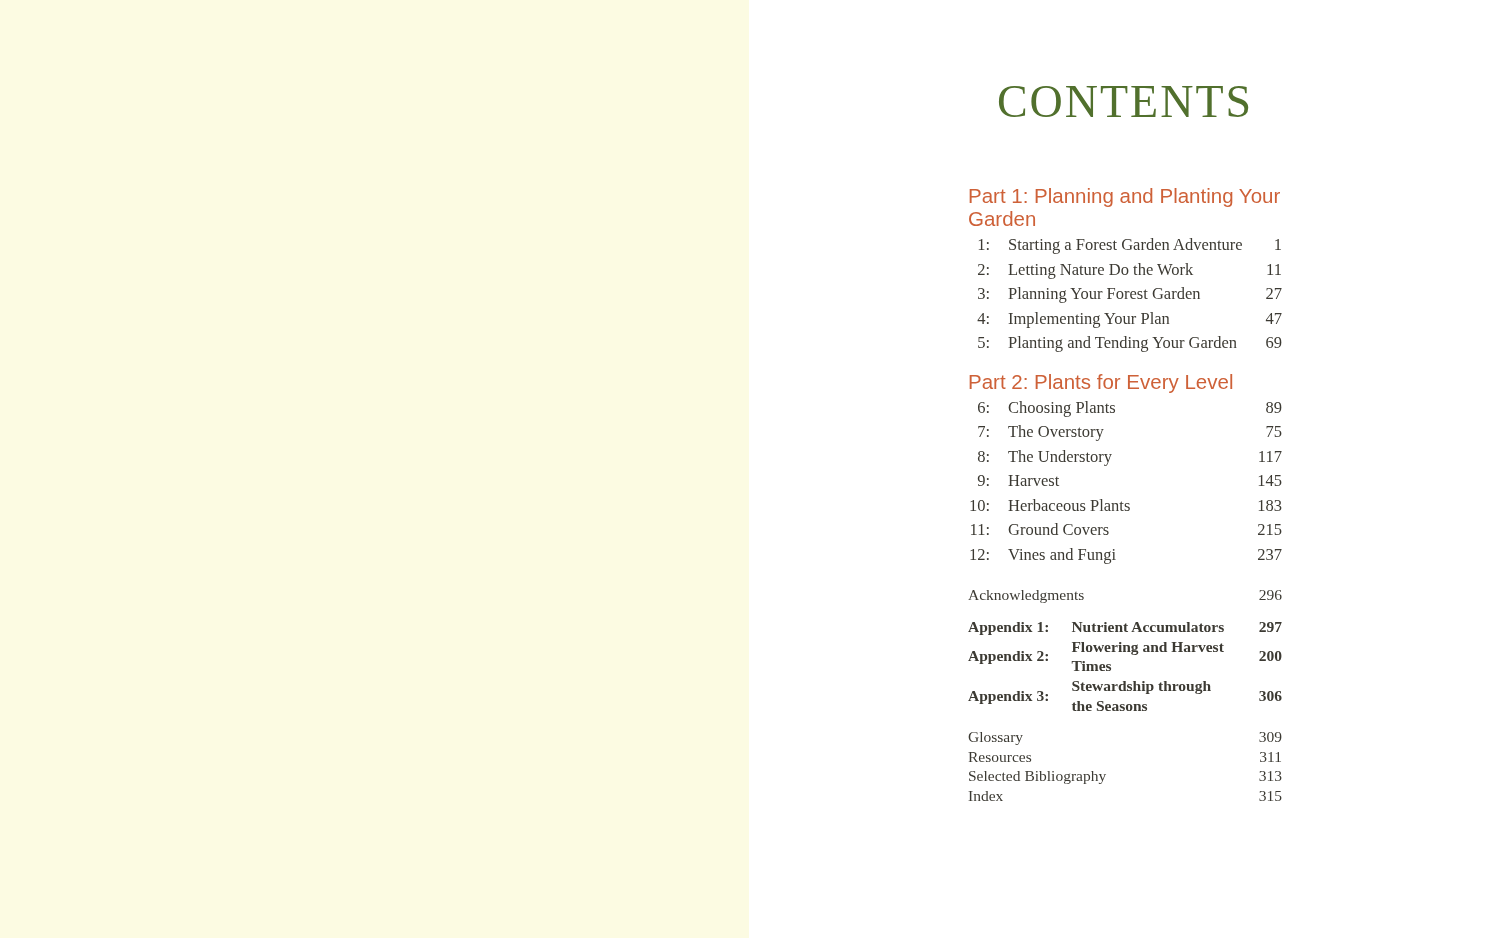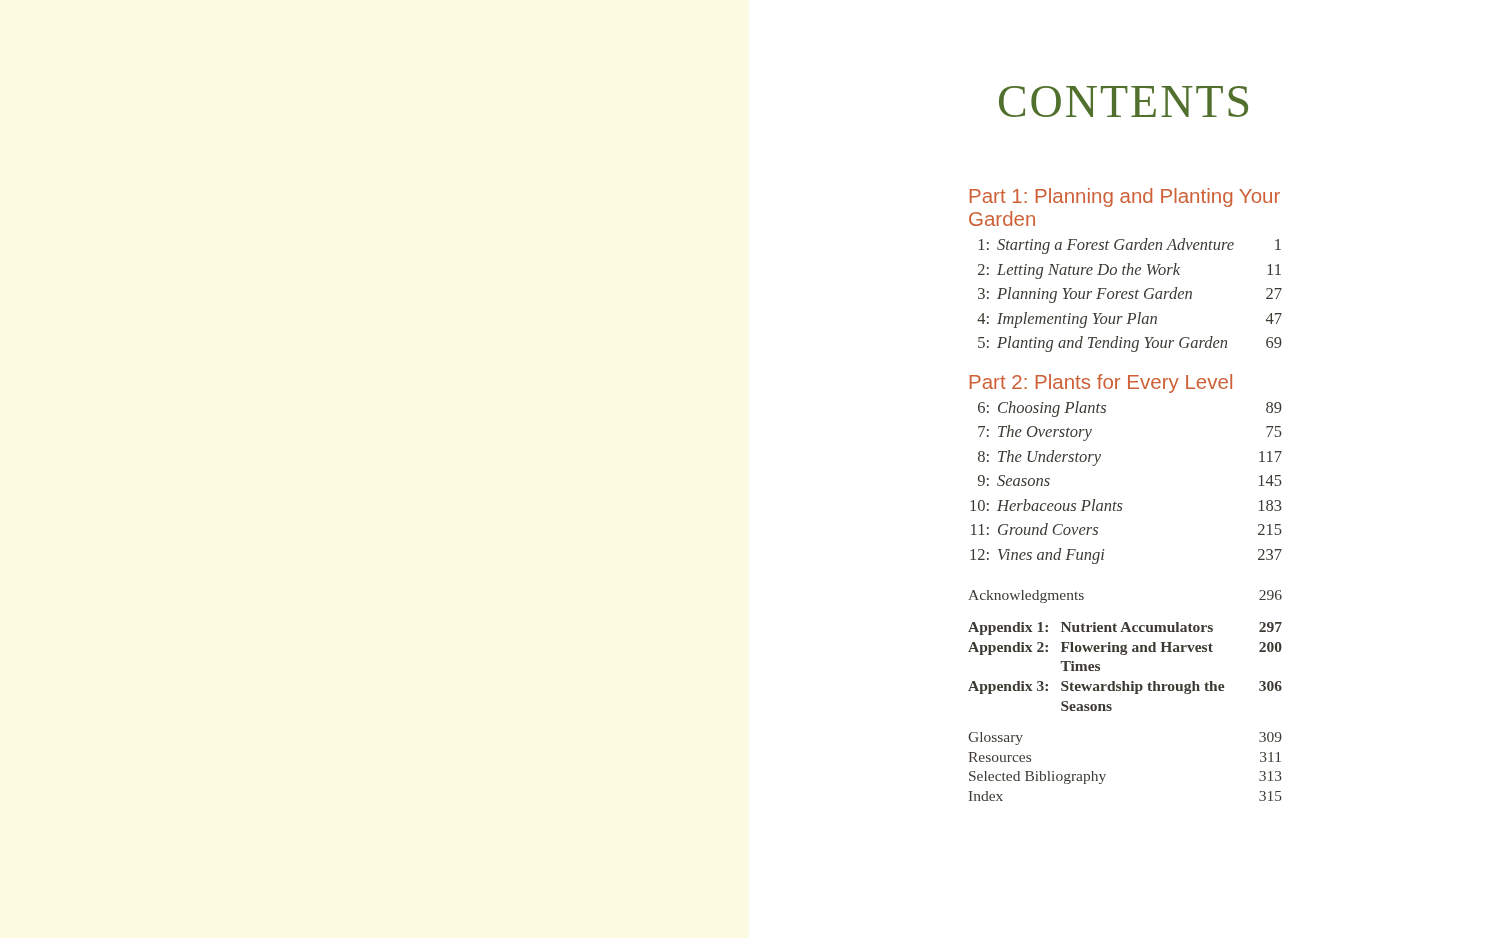--- a/index.html
+++ b/index.html
@@ -48,34 +48,34 @@
   .part-1 .part-heading { margin-top: 14px; }
   .part-2 .part-heading { margin-top: 15px; }
   .entries { margin: 3px 0 0 0; padding: 0; list-style: none; }
   .entry {
     display: flex;
     align-items: baseline;
     font-size: 16.5px;
     line-height: 24.5px;
   }
   .entry .num { flex: none; width: 22px; text-align: right; }
-  .entry .title { flex: 1; margin-left: 7px; font-style: italic; }
+  .entry .title { flex: 1; margin-left: 18px; }
   .entry .page { flex: none; text-align: right; }
   .back-matter { font-size: 15.5px; }
   .bm-group-0 { margin-top: 18px; }
   .bm-group-1 { margin-top: 12px; font-weight: bold; }
   .bm-group-2 { margin-top: 11px; font-family: Liberation Serif, serif; }
   .bm-row {
     display: flex;
-    align-items: flex-start;
+    align-items: center;
     line-height: 19.8px;
   }
   .bm-row .prefix { flex: none; }
   .bm-row .title { flex: 1; }
-  .bm-row .prefix + .title { margin-left: 11px; }
+  .bm-row .prefix + .title { margin-left: 22px; }
   .bm-row .page { flex: none; text-align: right; margin-left: 24px; }
 </style>
 </head>
 <body>
 
 <div class="left-page"></div>
 
 <div class="right-page">
   <div class="toc">
     <h1 class="toc-title">CONTENTS</h1>
@@ -123,21 +123,21 @@
               <span class="title">The Overstory</span>
               <span class="page">75</span>
             </li>
             <li class="entry">
               <span class="num">8:</span>
               <span class="title">The Understory</span>
               <span class="page">117</span>
             </li>
             <li class="entry">
               <span class="num">9:</span>
-              <span class="title">Seasons</span>
+              <span class="title">Harvest</span>
               <span class="page">145</span>
             </li>
             <li class="entry">
               <span class="num">10:</span>
               <span class="title">Herbaceous Plants</span>
               <span class="page">183</span>
             </li>
             <li class="entry">
               <span class="num">11:</span>
               <span class="title">Ground Covers</span>

